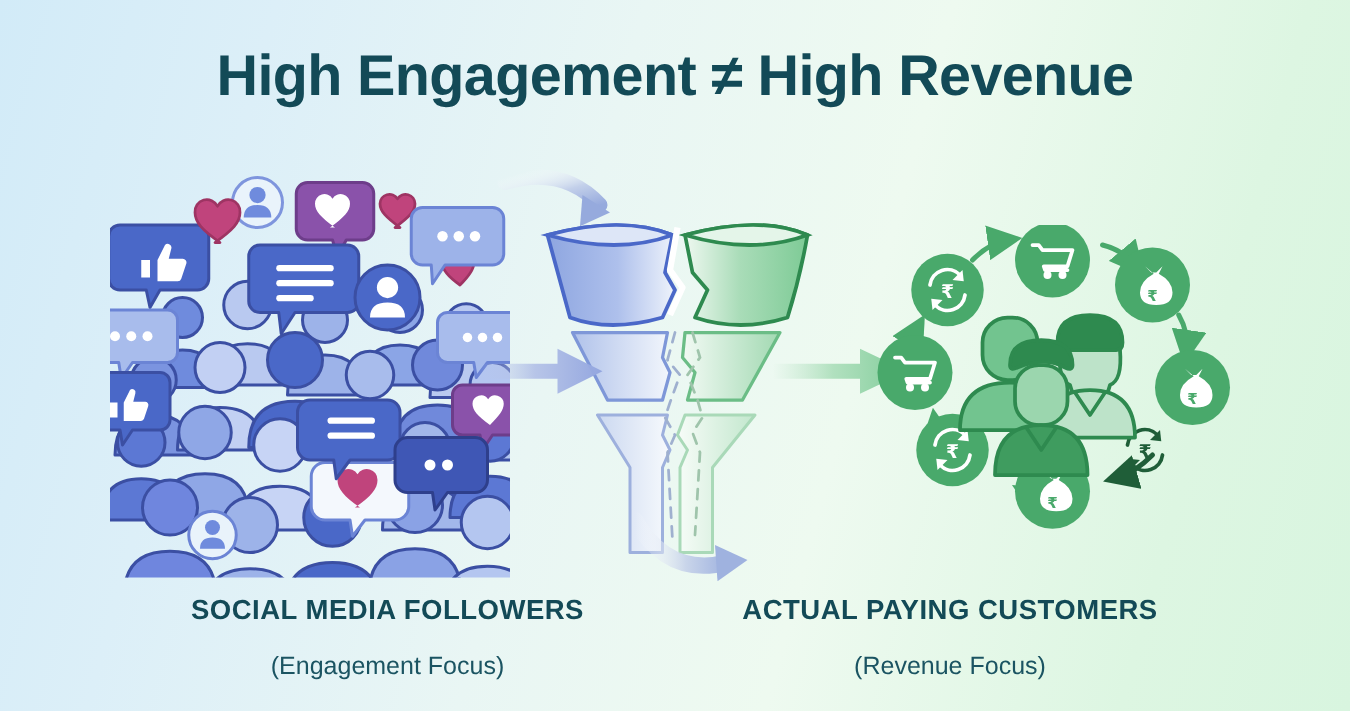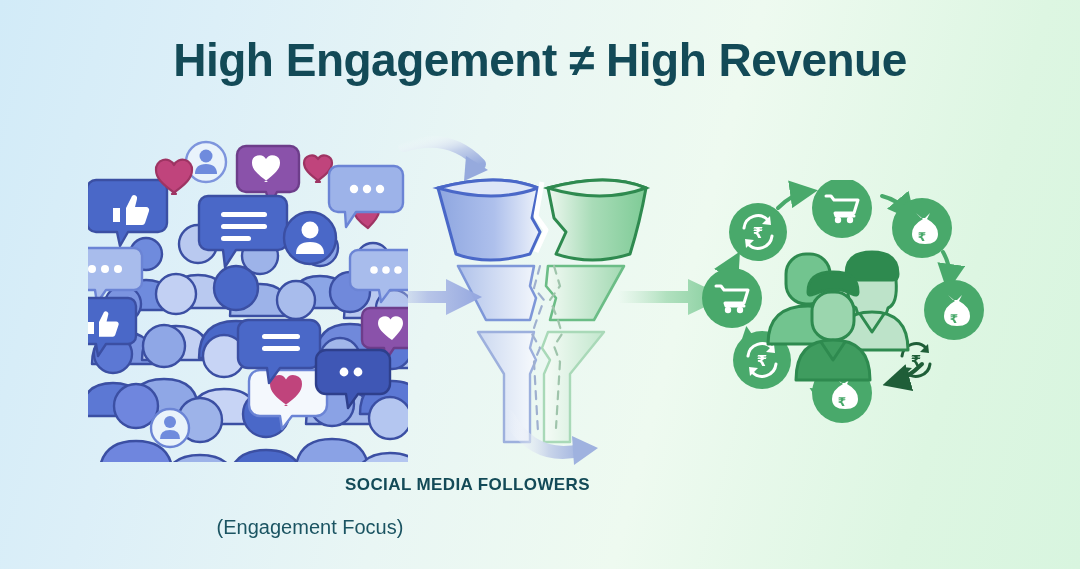--- a/index.html
+++ b/index.html
@@ -40,26 +40,25 @@
     white-space: nowrap;
     line-height: 1.05;
   }
 
   
   .caption-block {
     position: absolute;
     text-align: center;
   }
   .caption-title {
-    font-size: 17px;
+    font-size: 22px;
     font-weight: 700;
     letter-spacing: 0.4px;
     color: #134a57;
     white-space: nowrap;
-    text-align: right;
   }
   .caption-sub {
     font-size: 20px;
     font-weight: 400;
     color: #1b5462;
     margin-top: 21px;
     white-space: nowrap;
   }
   #caption-left  { left: 30px;  top: 475px; width: 560px; }
   #caption-right { right: 20px; top: 475px; width: 600px; }
@@ -495,14 +494,18 @@
         <path d="M121 162 l12 18 l12 -18" fill="none" stroke="#2e8a4f" stroke-width="3"></path>
       </g>
     </g>
   </svg>
 
   <div class="caption-block" id="caption-left">
     <div class="caption-title">SOCIAL MEDIA FOLLOWERS</div>
     <div class="caption-sub">(Engagement Focus)</div>
   </div>
 
+  <div class="caption-block" id="caption-right">
+    <div class="caption-title">ACTUAL PAYING CUSTOMERS</div>
+    <div class="caption-sub">(Revenue Focus)</div>
+  </div>
 
 </div>
 
 </body></html>

